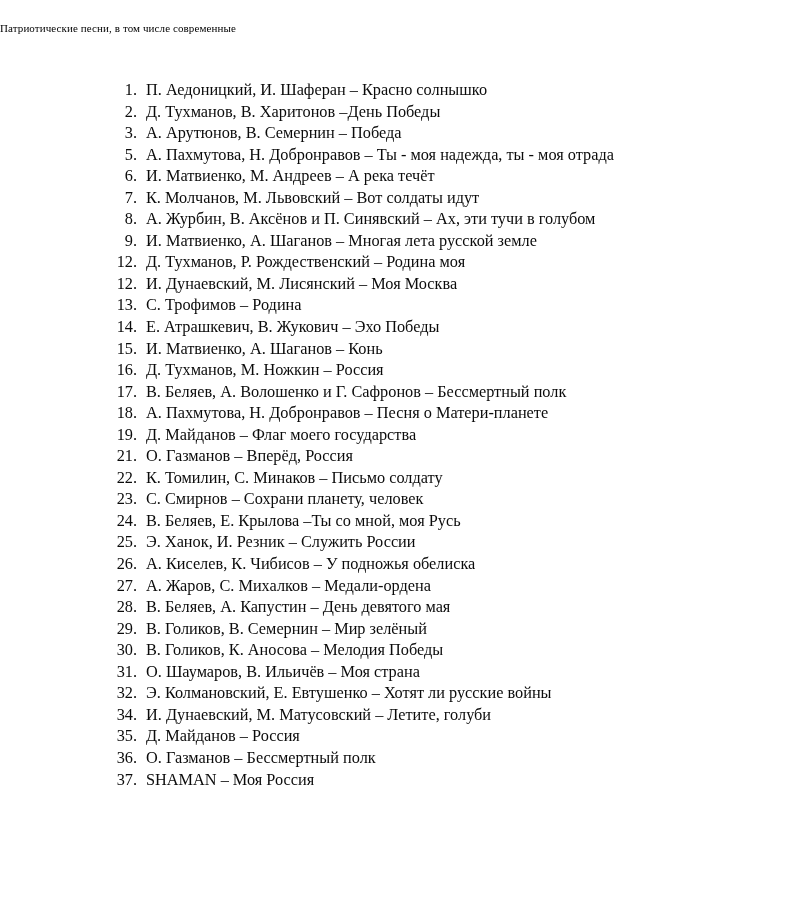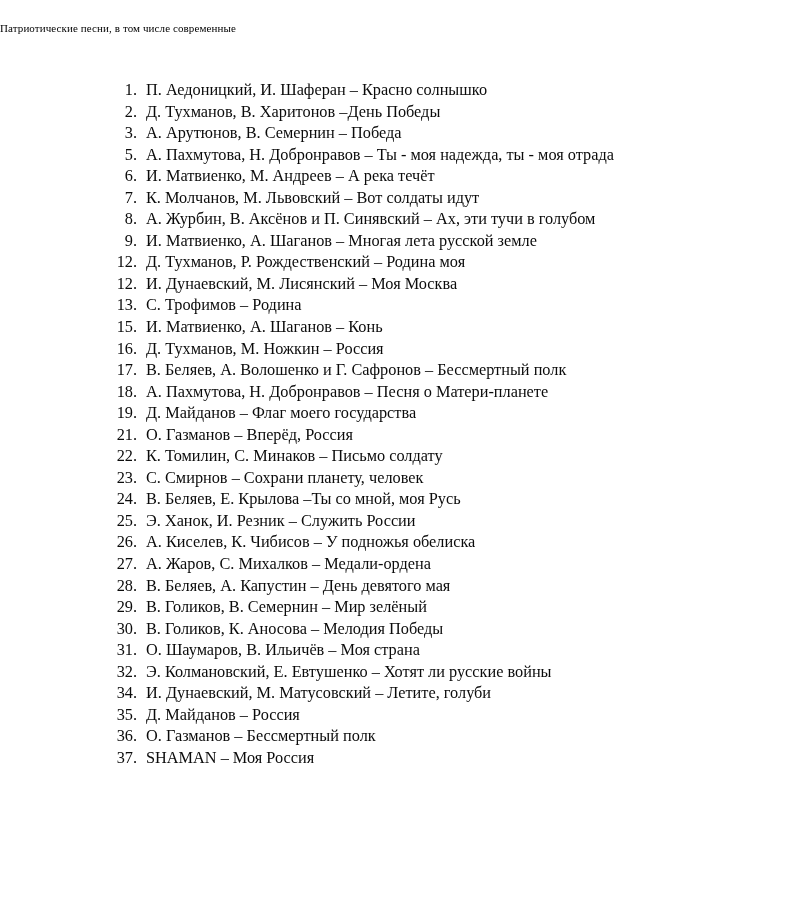--- a/index.html
+++ b/index.html
@@ -80,20 +80,21 @@
       <li class="song-item"><span class="item-number">2.</span><span class="item-text">Д. Тухманов, В. Харитонов –День Победы</span></li>
       <li class="song-item"><span class="item-number">3.</span><span class="item-text">А. Арутюнов, В. Семернин – Победа</span></li>
       <li class="song-item"><span class="item-number">5.</span><span class="item-text">А. Пахмутова, Н. Добронравов – Ты - моя надежда, ты - моя отрада</span></li>
       <li class="song-item"><span class="item-number">6.</span><span class="item-text">И. Матвиенко, М. Андреев – А река течёт</span></li>
       <li class="song-item"><span class="item-number">7.</span><span class="item-text">К. Молчанов, М. Львовский – Вот солдаты идут</span></li>
       <li class="song-item"><span class="item-number">8.</span><span class="item-text">А. Журбин, В. Аксёнов и П. Синявский – Ах, эти тучи в голубом</span></li>
       <li class="song-item"><span class="item-number">9.</span><span class="item-text">И. Матвиенко, А. Шаганов – Многая лета русской земле</span></li>
       <li class="song-item"><span class="item-number">12.</span><span class="item-text">Д. Тухманов, Р. Рождественский – Родина моя</span></li>
       <li class="song-item"><span class="item-number">12.</span><span class="item-text">И. Дунаевский, М. Лисянский – Моя Москва</span></li>
       <li class="song-item"><span class="item-number">13.</span><span class="item-text">С. Трофимов – Родина</span></li>
+      <li class="song-item"><span class="item-number">14.</span><span class="item-text">Е. Атрашкевич, В. Жукович – Эхо Победы</span></li>
       <li class="song-item"><span class="item-number">15.</span><span class="item-text">И. Матвиенко, А. Шаганов – Конь</span></li>
       <li class="song-item"><span class="item-number">16.</span><span class="item-text">Д. Тухманов, М. Ножкин – Россия</span></li>
       <li class="song-item"><span class="item-number">17.</span><span class="item-text">В. Беляев, А. Волошенко и Г. Сафронов – Бессмертный полк</span></li>
       <li class="song-item"><span class="item-number">18.</span><span class="item-text">А. Пахмутова, Н. Добронравов – Песня о Матери-планете</span></li>
       <li class="song-item"><span class="item-number">19.</span><span class="item-text">Д. Майданов – Флаг моего государства</span></li>
       <li class="song-item"><span class="item-number">21.</span><span class="item-text">О. Газманов – Вперёд, Россия</span></li>
       <li class="song-item"><span class="item-number">22.</span><span class="item-text">К. Томилин, С. Минаков – Письмо солдату</span></li>
       <li class="song-item"><span class="item-number">23.</span><span class="item-text">С. Смирнов – Сохрани планету, человек</span></li>
       <li class="song-item"><span class="item-number">24.</span><span class="item-text">В. Беляев, Е. Крылова –Ты со мной, моя Русь</span></li>
       <li class="song-item"><span class="item-number">25.</span><span class="item-text">Э. Ханок, И. Резник – Служить России</span></li>

